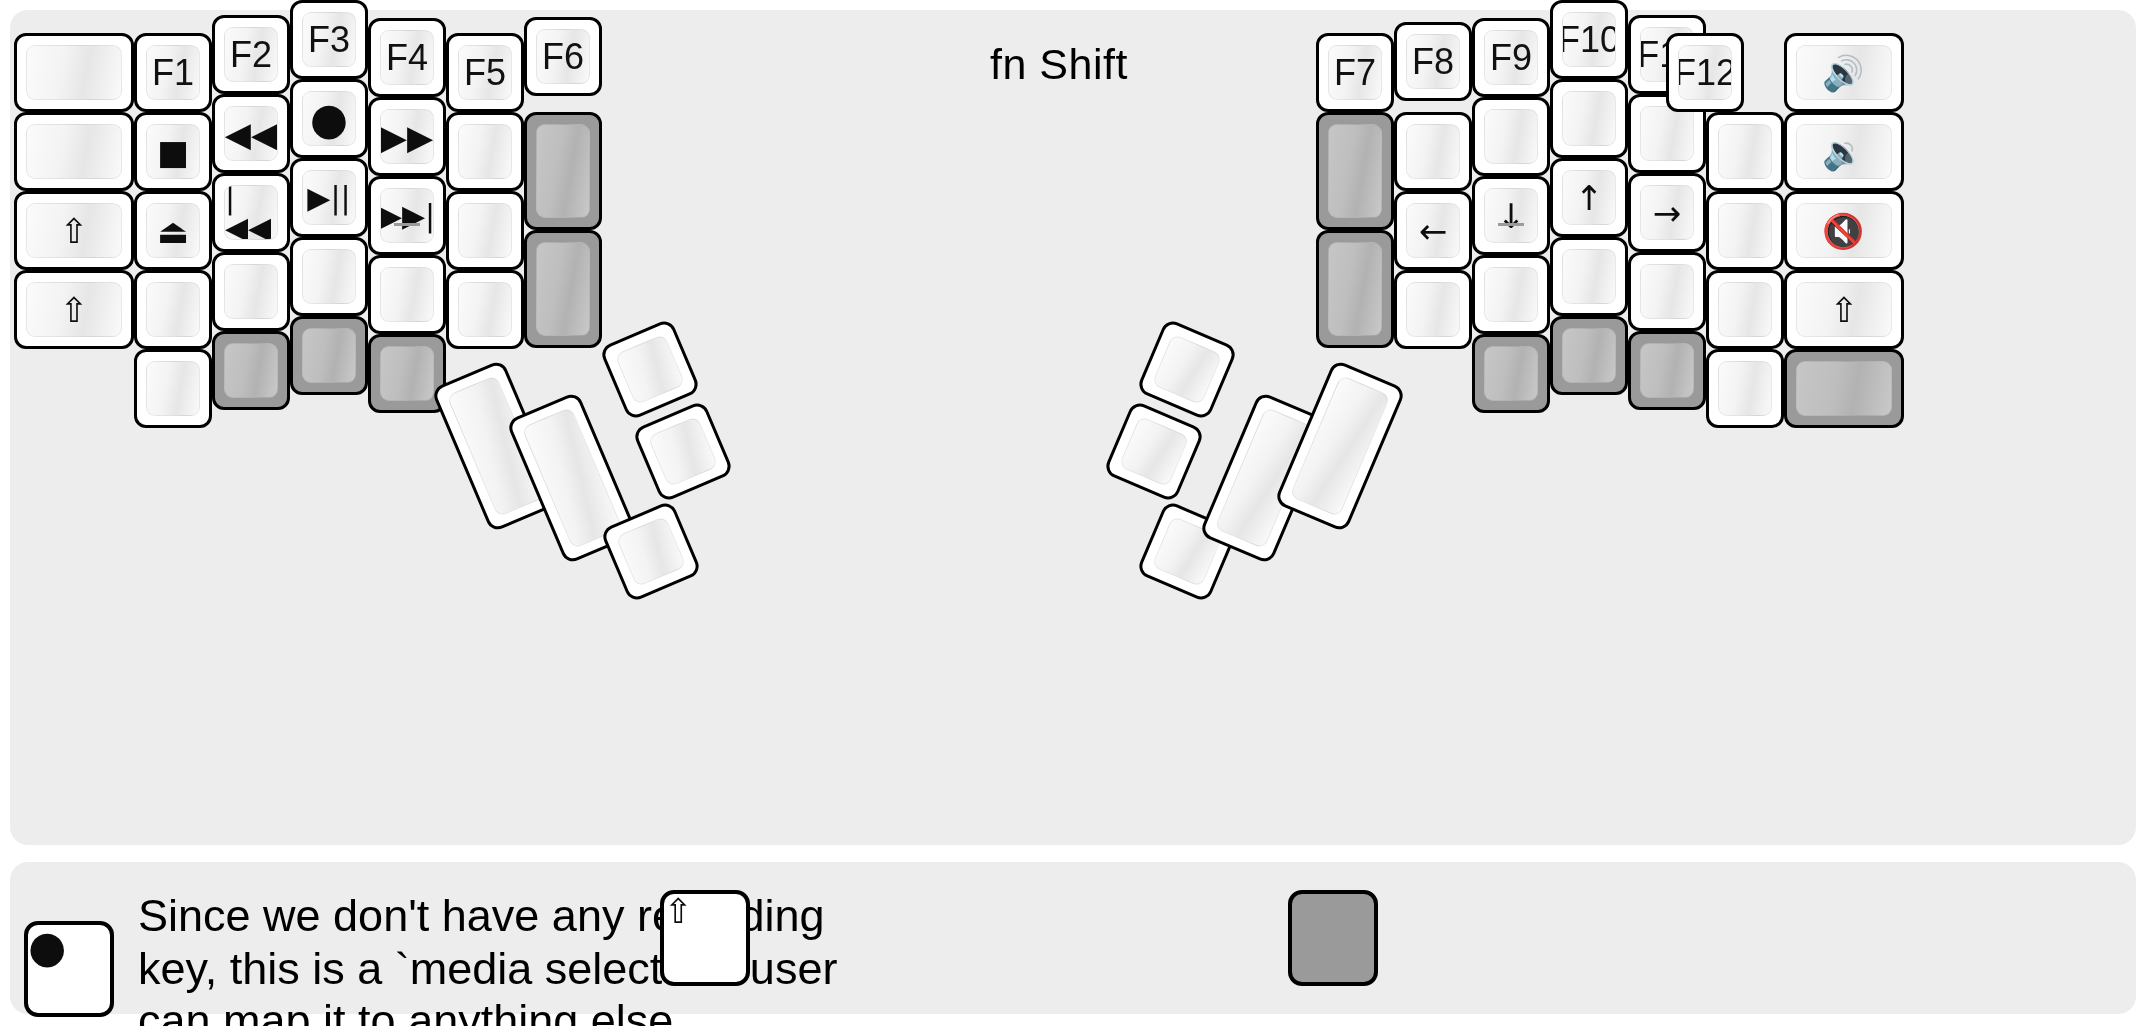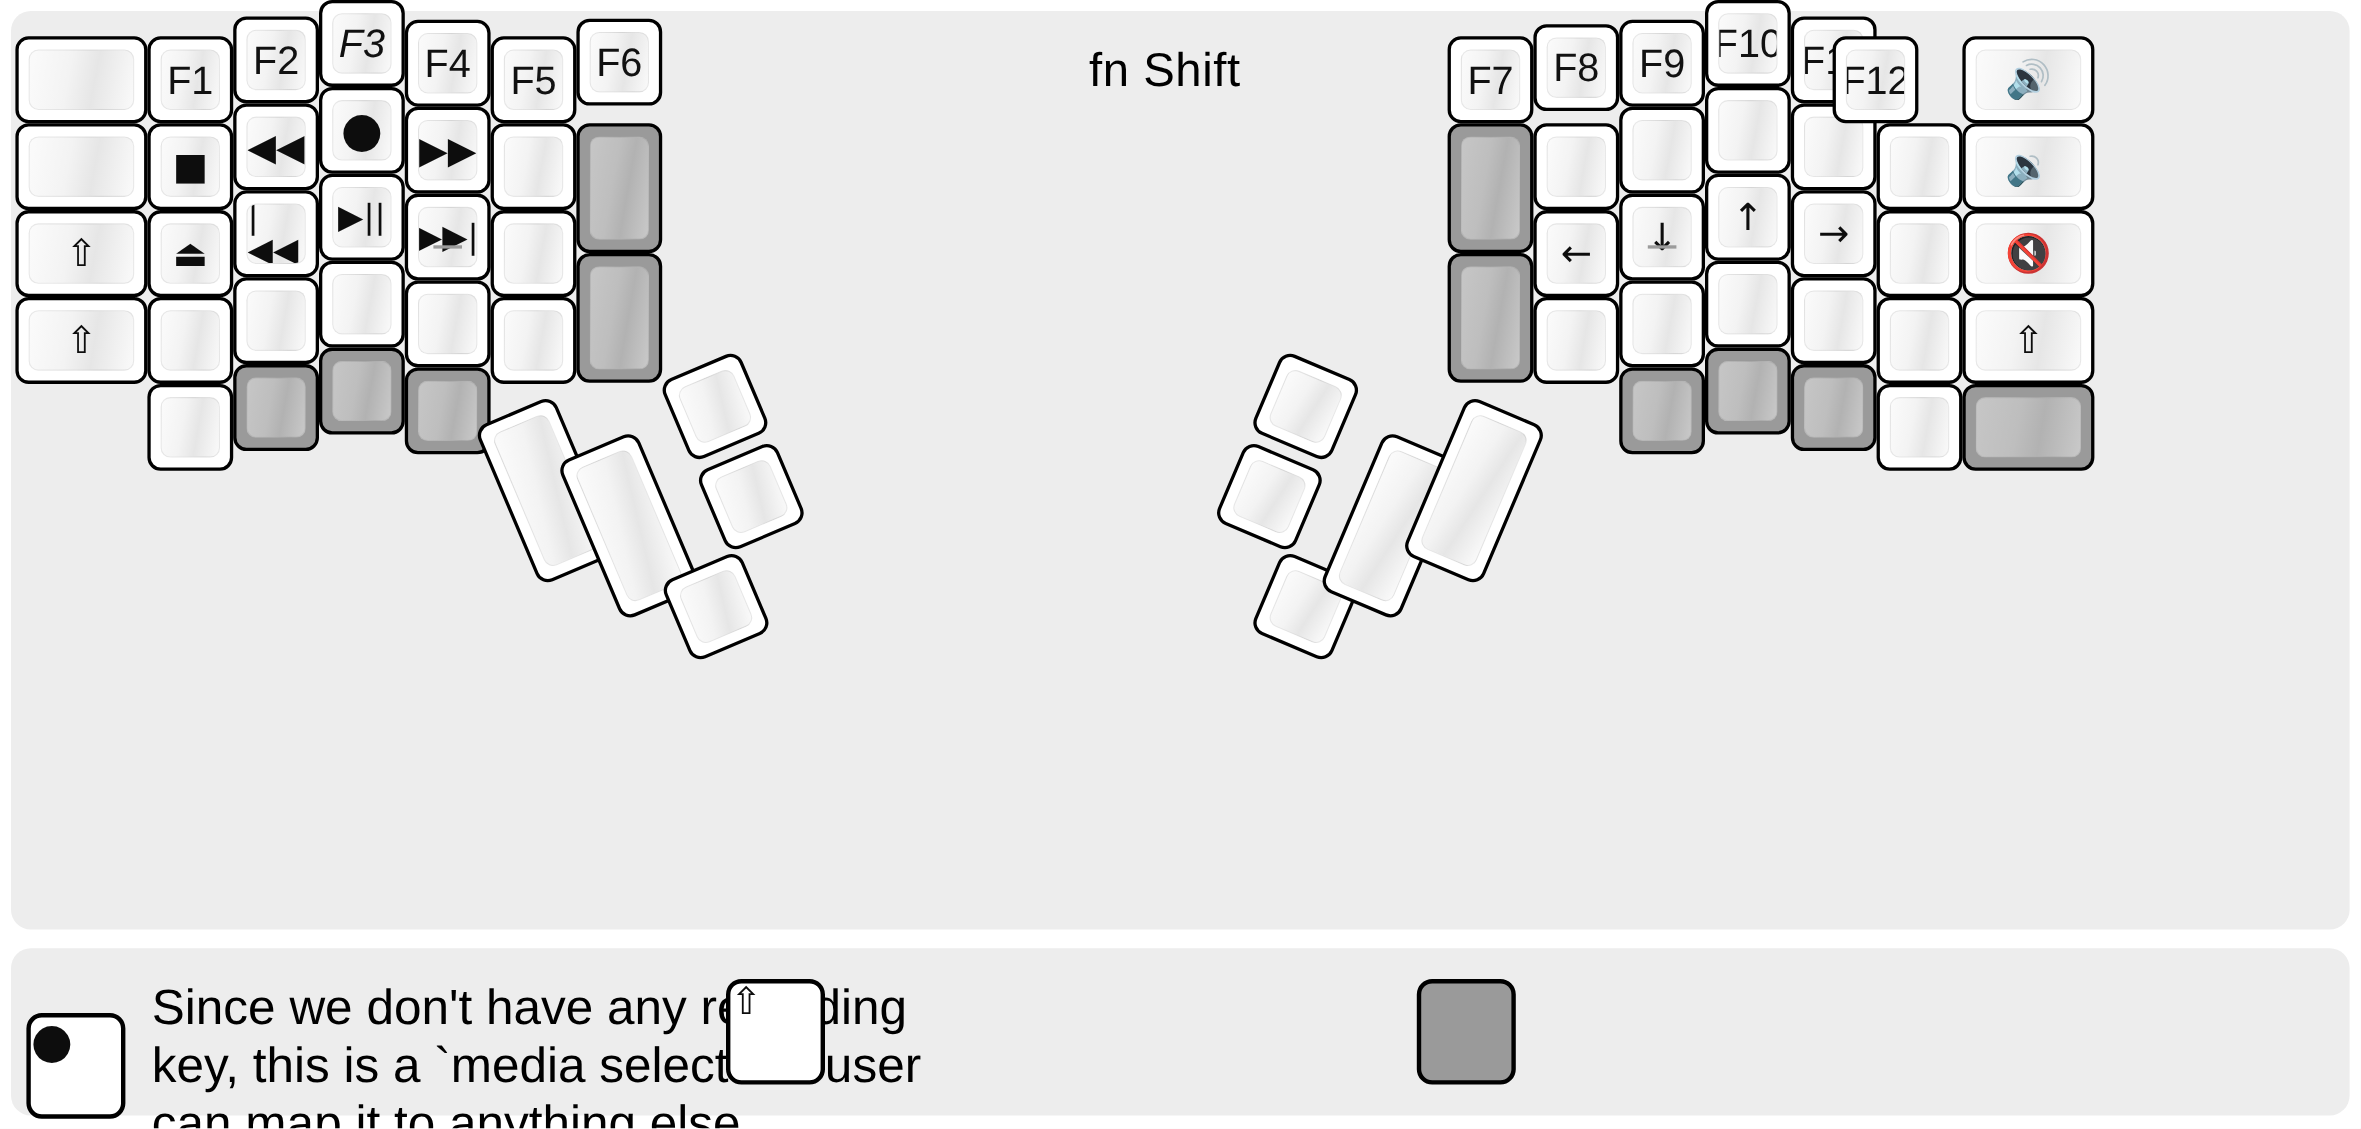--- a/index.html
+++ b/index.html
@@ -192,21 +192,21 @@
       <div class="key" style="left: 212px; top: 252px; width: 78px; height: 79px;">
         <div class="cap">
           <div class="glyphwrap"></div>
         </div>
       </div>
       <div class="key trans" style="left: 212px; top: 331px; width: 78px; height: 79px;">
         <div class="cap">
           <div class="glyphwrap"></div>
         </div>
       </div>
-      <div class="key" style="left: 290px; top: 0px; width: 78px; height: 79px; font-style: italic;">
+      <div class="key" style="left: 290px; top: 0px; width: 78px; height: 79px;">
         <div class="cap">
           <div class="glyphwrap">
             <span class="glyph fn">F3</span>
           </div>
         </div>
       </div>
       <div class="key" style="left: 290px; top: 79px; width: 78px; height: 79px;">
         <div class="cap">
           <div class="glyphwrap">
             <span class="glyph dot">●</span>

